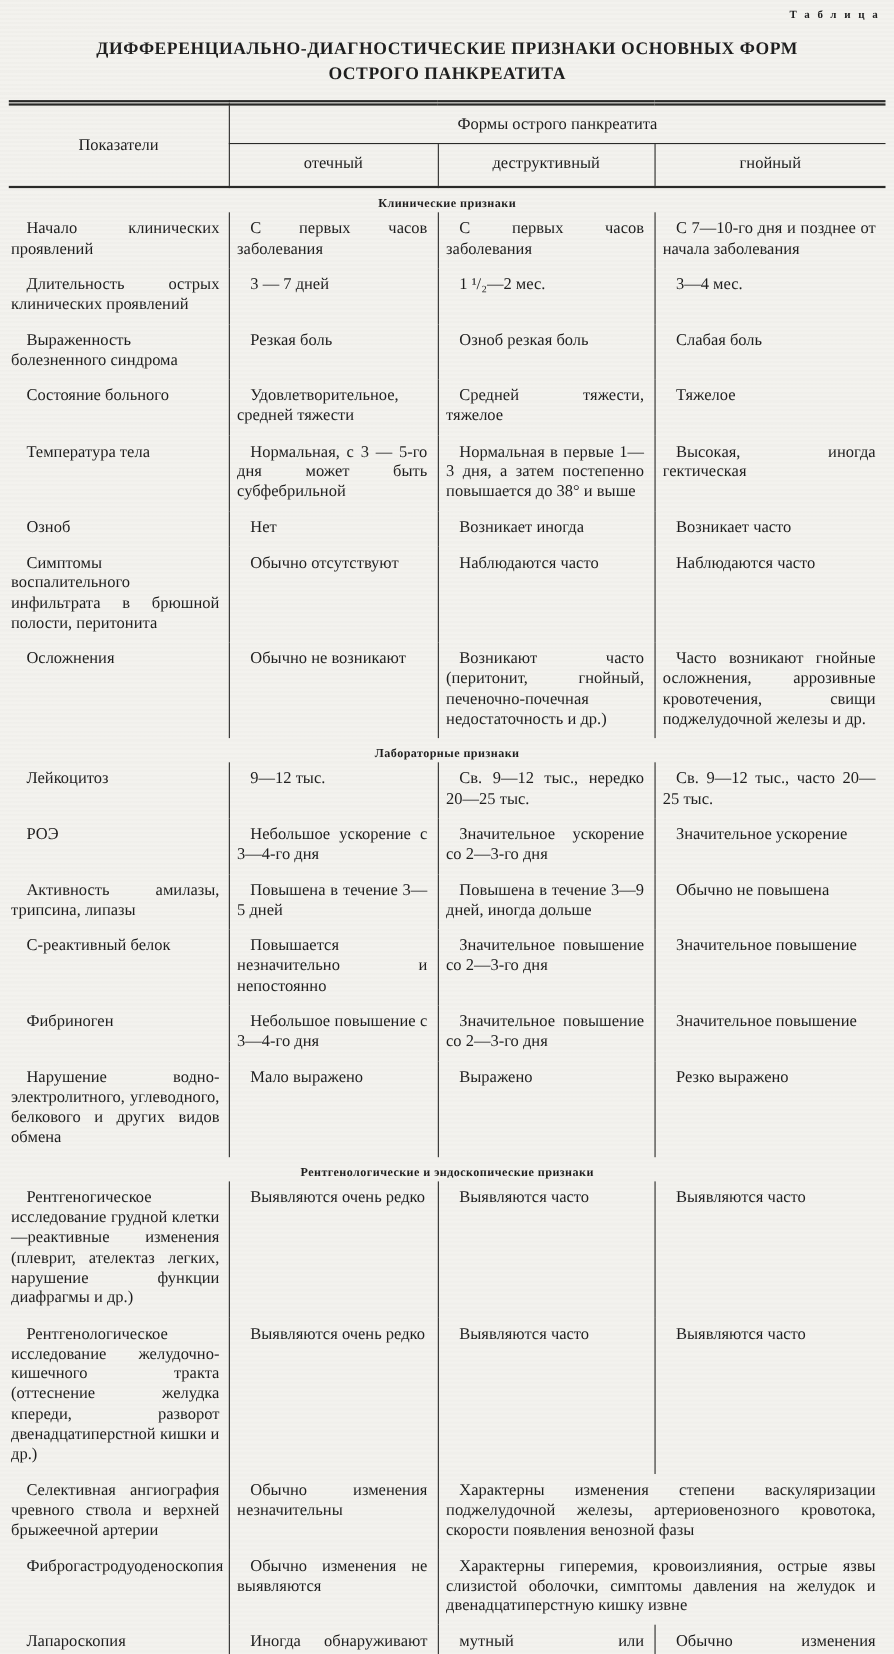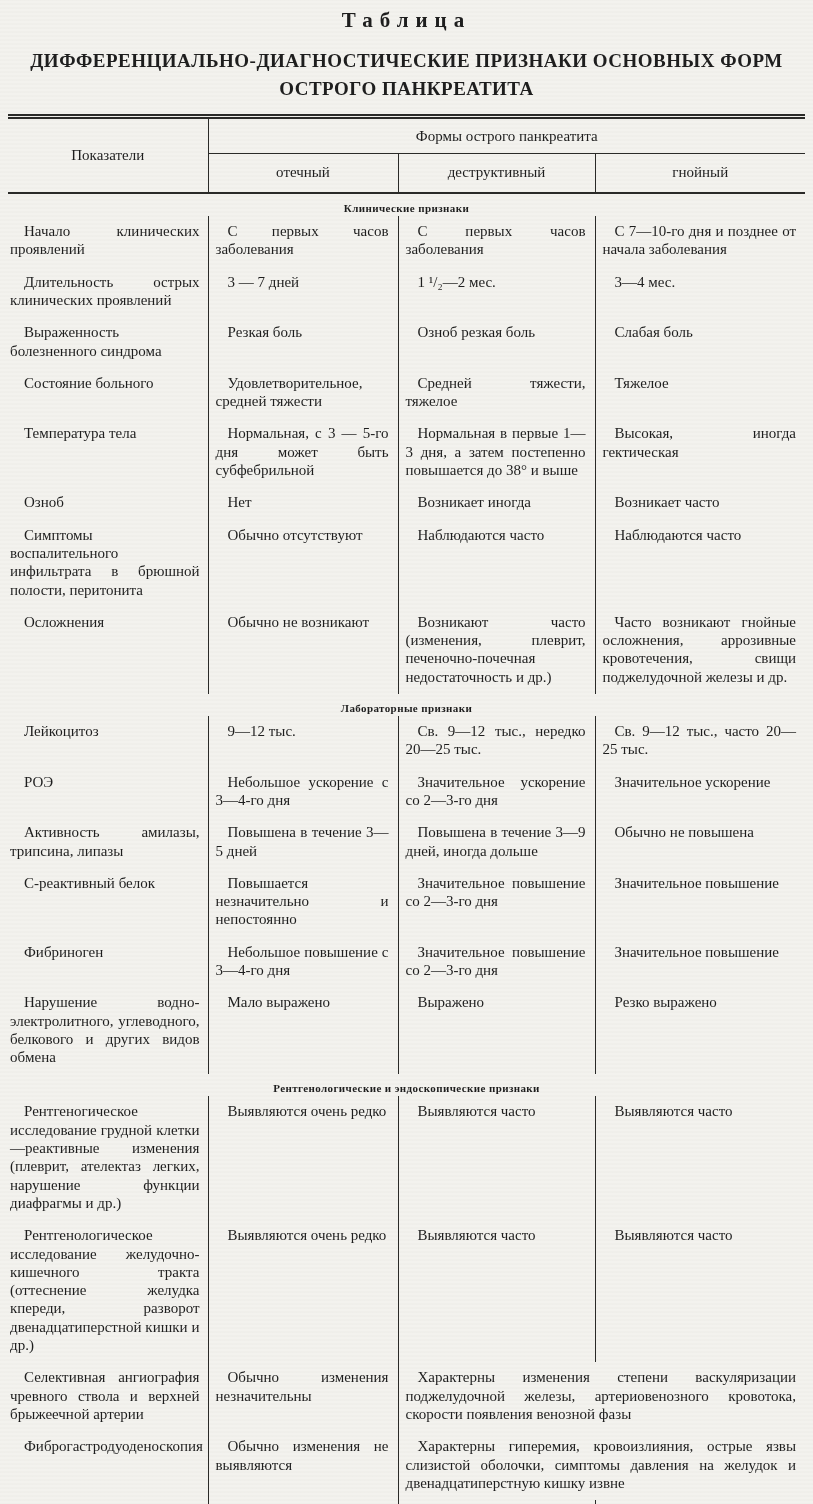--- a/index.html
+++ b/index.html
@@ -13,30 +13,30 @@
     min-height: 1504px;
     box-sizing: border-box;
     background:
       repeating-linear-gradient(0deg, rgba(120,120,110,0.025) 0 2px, rgba(255,255,255,0.02) 2px 4px),
       #f3f2ee;
     color: #1e1e1e;
     font-family: "Liberation Serif", "DejaVu Serif", serif;
     padding: 6px 8px 2px 8px;
   }
   .table-label {
-    text-align: center;
+    text-align: right;
     font-weight: bold;
-    font-size: 21px;
+    font-size: 10px;
     letter-spacing: 7px;
     margin: 2px 0 14px 0;
   }
   .main-title {
     text-align: center;
     font-weight: bold;
-    font-size: 19px;
+    font-size: 16px;
     line-height: 1.45;
     letter-spacing: 0.5px;
     margin-bottom: 12px;
   }
   table.diag {
     width: 100%;
     border-collapse: collapse;
     table-layout: fixed;
     border-top: 5px double #2a2a28;
     border-bottom: 5px double #2a2a28;
@@ -166,21 +166,21 @@
         </tr>
         <tr>
           <td class="ind">Симптомы воспалительного инфильтрата в брюшной полости, перитонита</td>
           <td class="val">Обычно отсутствуют</td>
           <td class="val">Наблюдаются часто</td>
           <td class="val">Наблюдаются часто</td>
         </tr>
         <tr>
           <td class="ind">Осложнения</td>
           <td class="val">Обычно не возникают</td>
-          <td class="val">Возникают часто (изменения, плеврит, печеночно-почечная недостаточность и др.)</td>
+          <td class="val">Возникают часто (перитонит, гнойный, печеночно-почечная недостаточность и др.)</td>
           <td class="val">Часто возникают гнойные осложнения, аррозивные кровотечения, свищи поджелудочной железы и др.</td>
         </tr>
         <tr>
           <td colspan="4" class="section-heading">Лабораторные признаки</td>
         </tr>
         <tr>
           <td class="ind">Лейкоцитоз</td>
           <td class="val">9—12 тыс.</td>
           <td class="val">Св. 9—12 тыс., нередко 20—25 тыс.</td>
           <td class="val">Св. 9—12 тыс., часто 20—25 тыс.</td>

